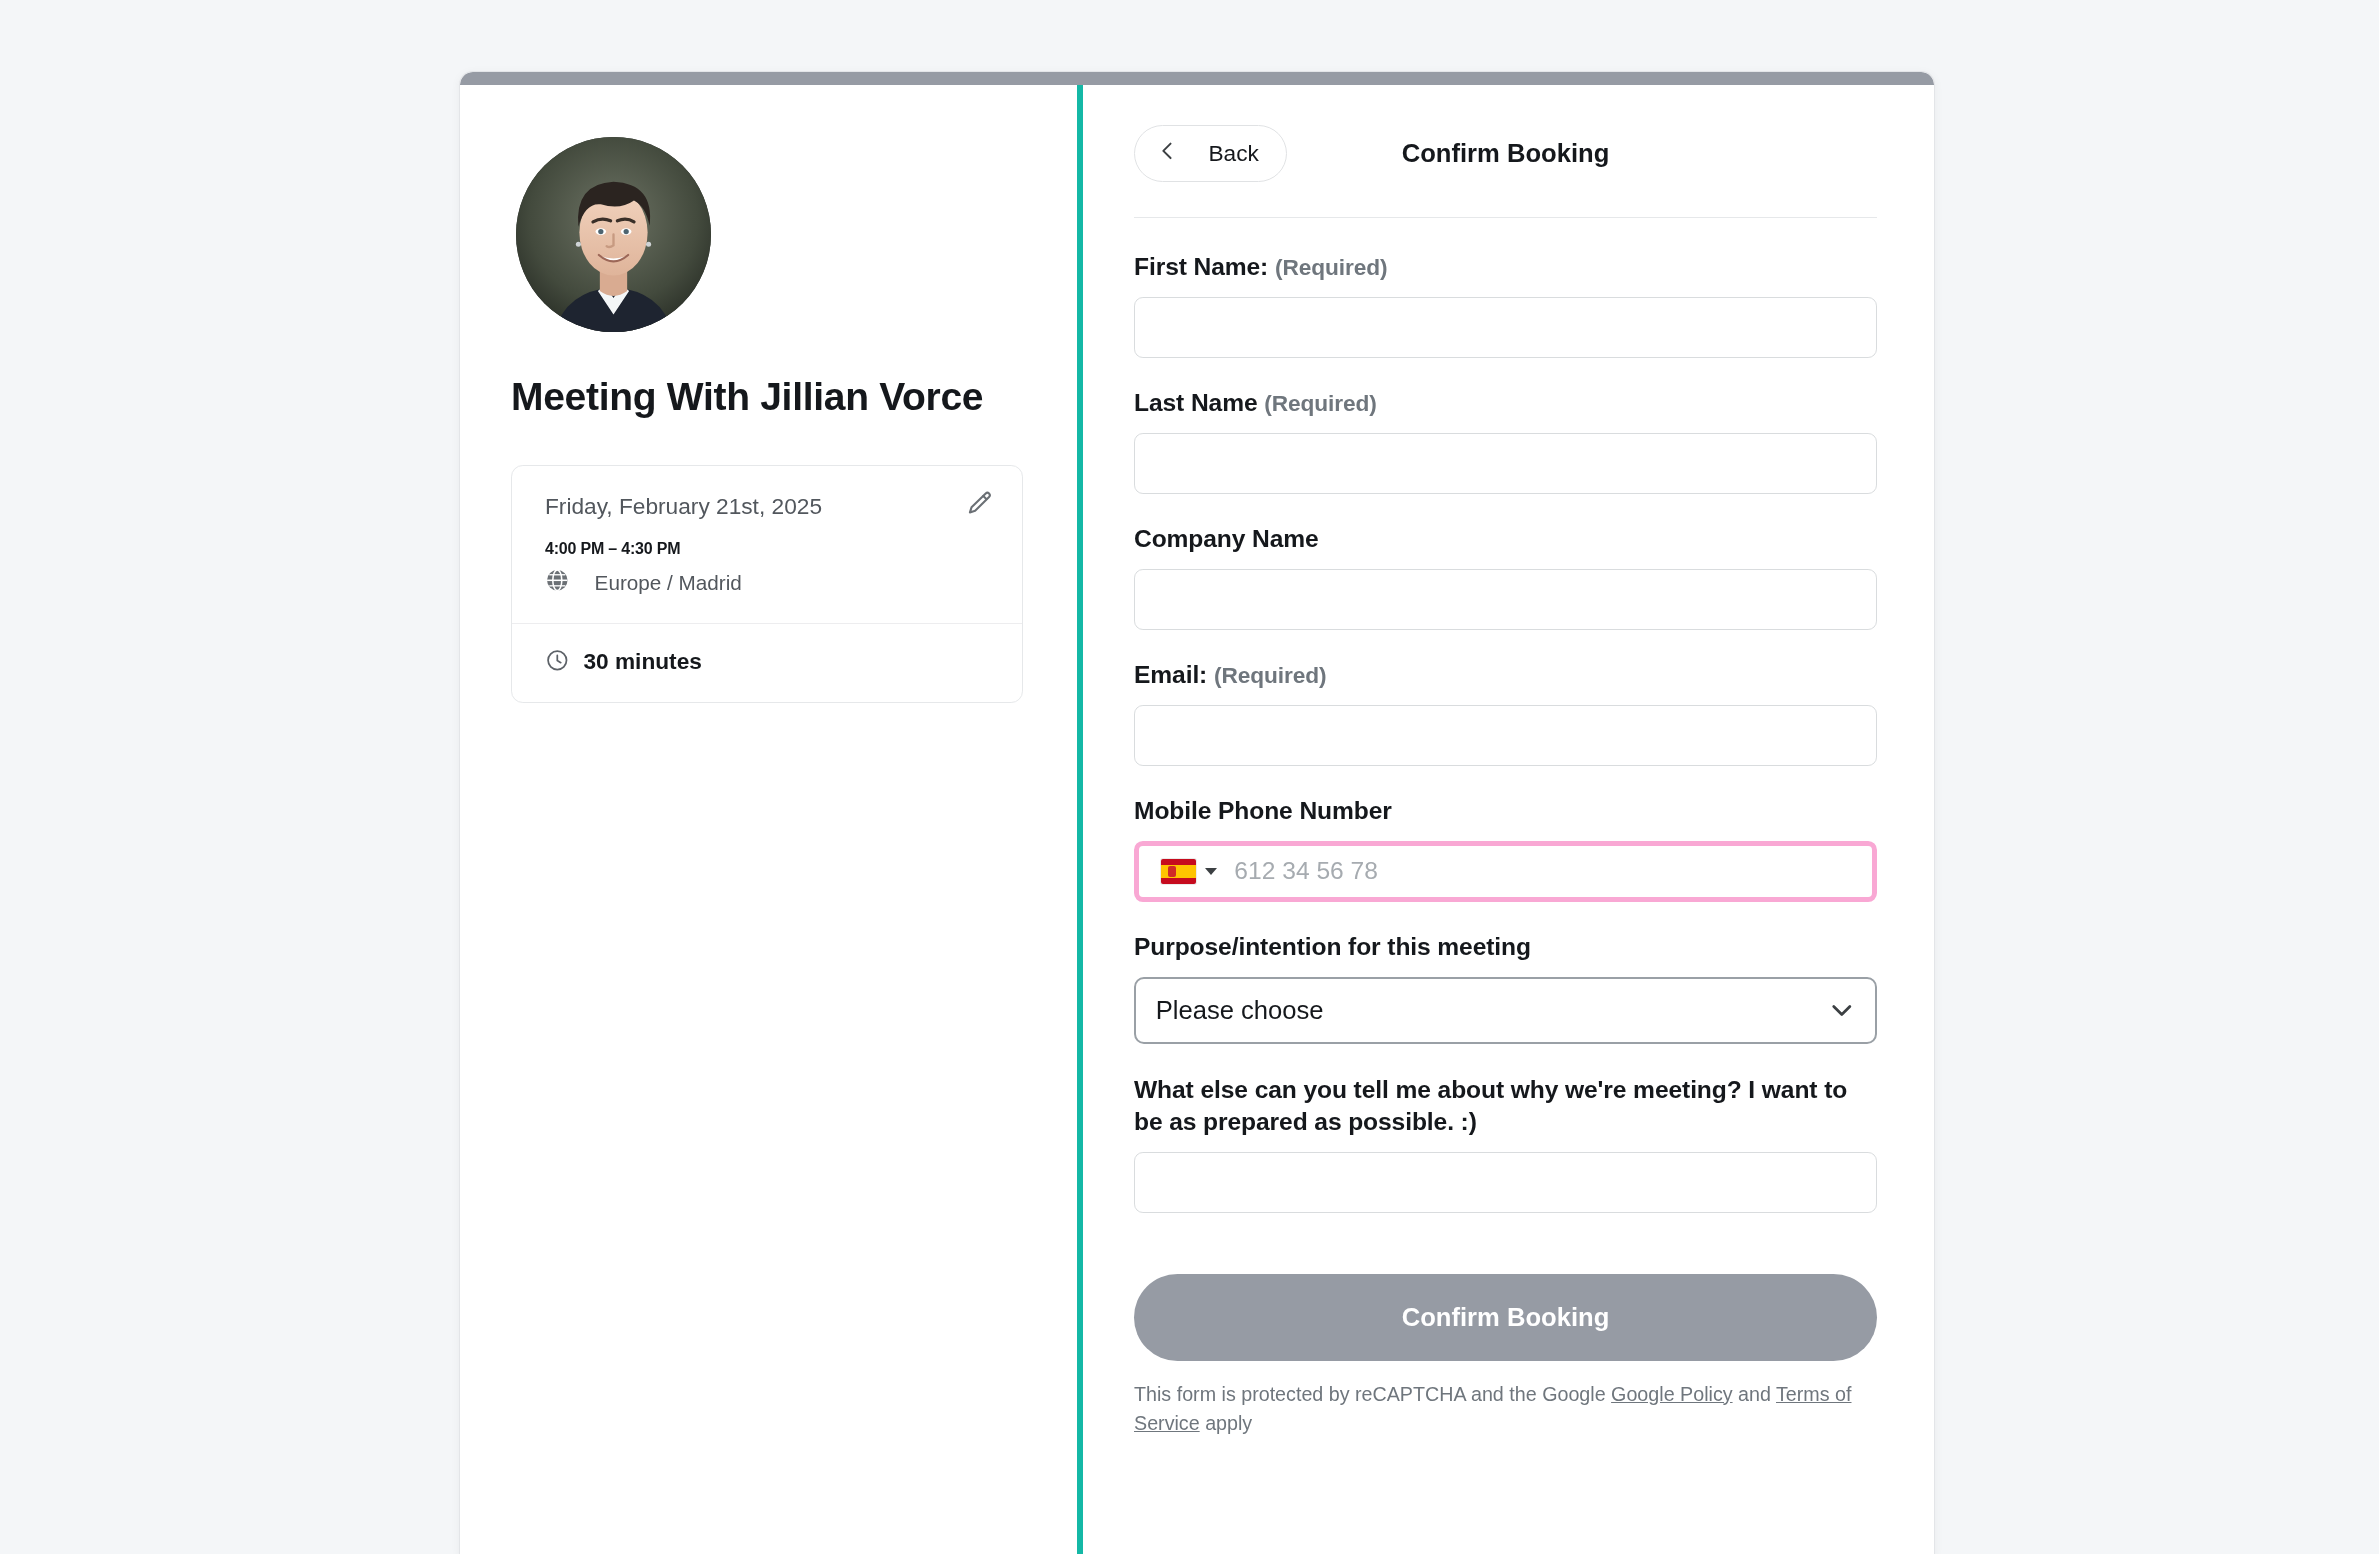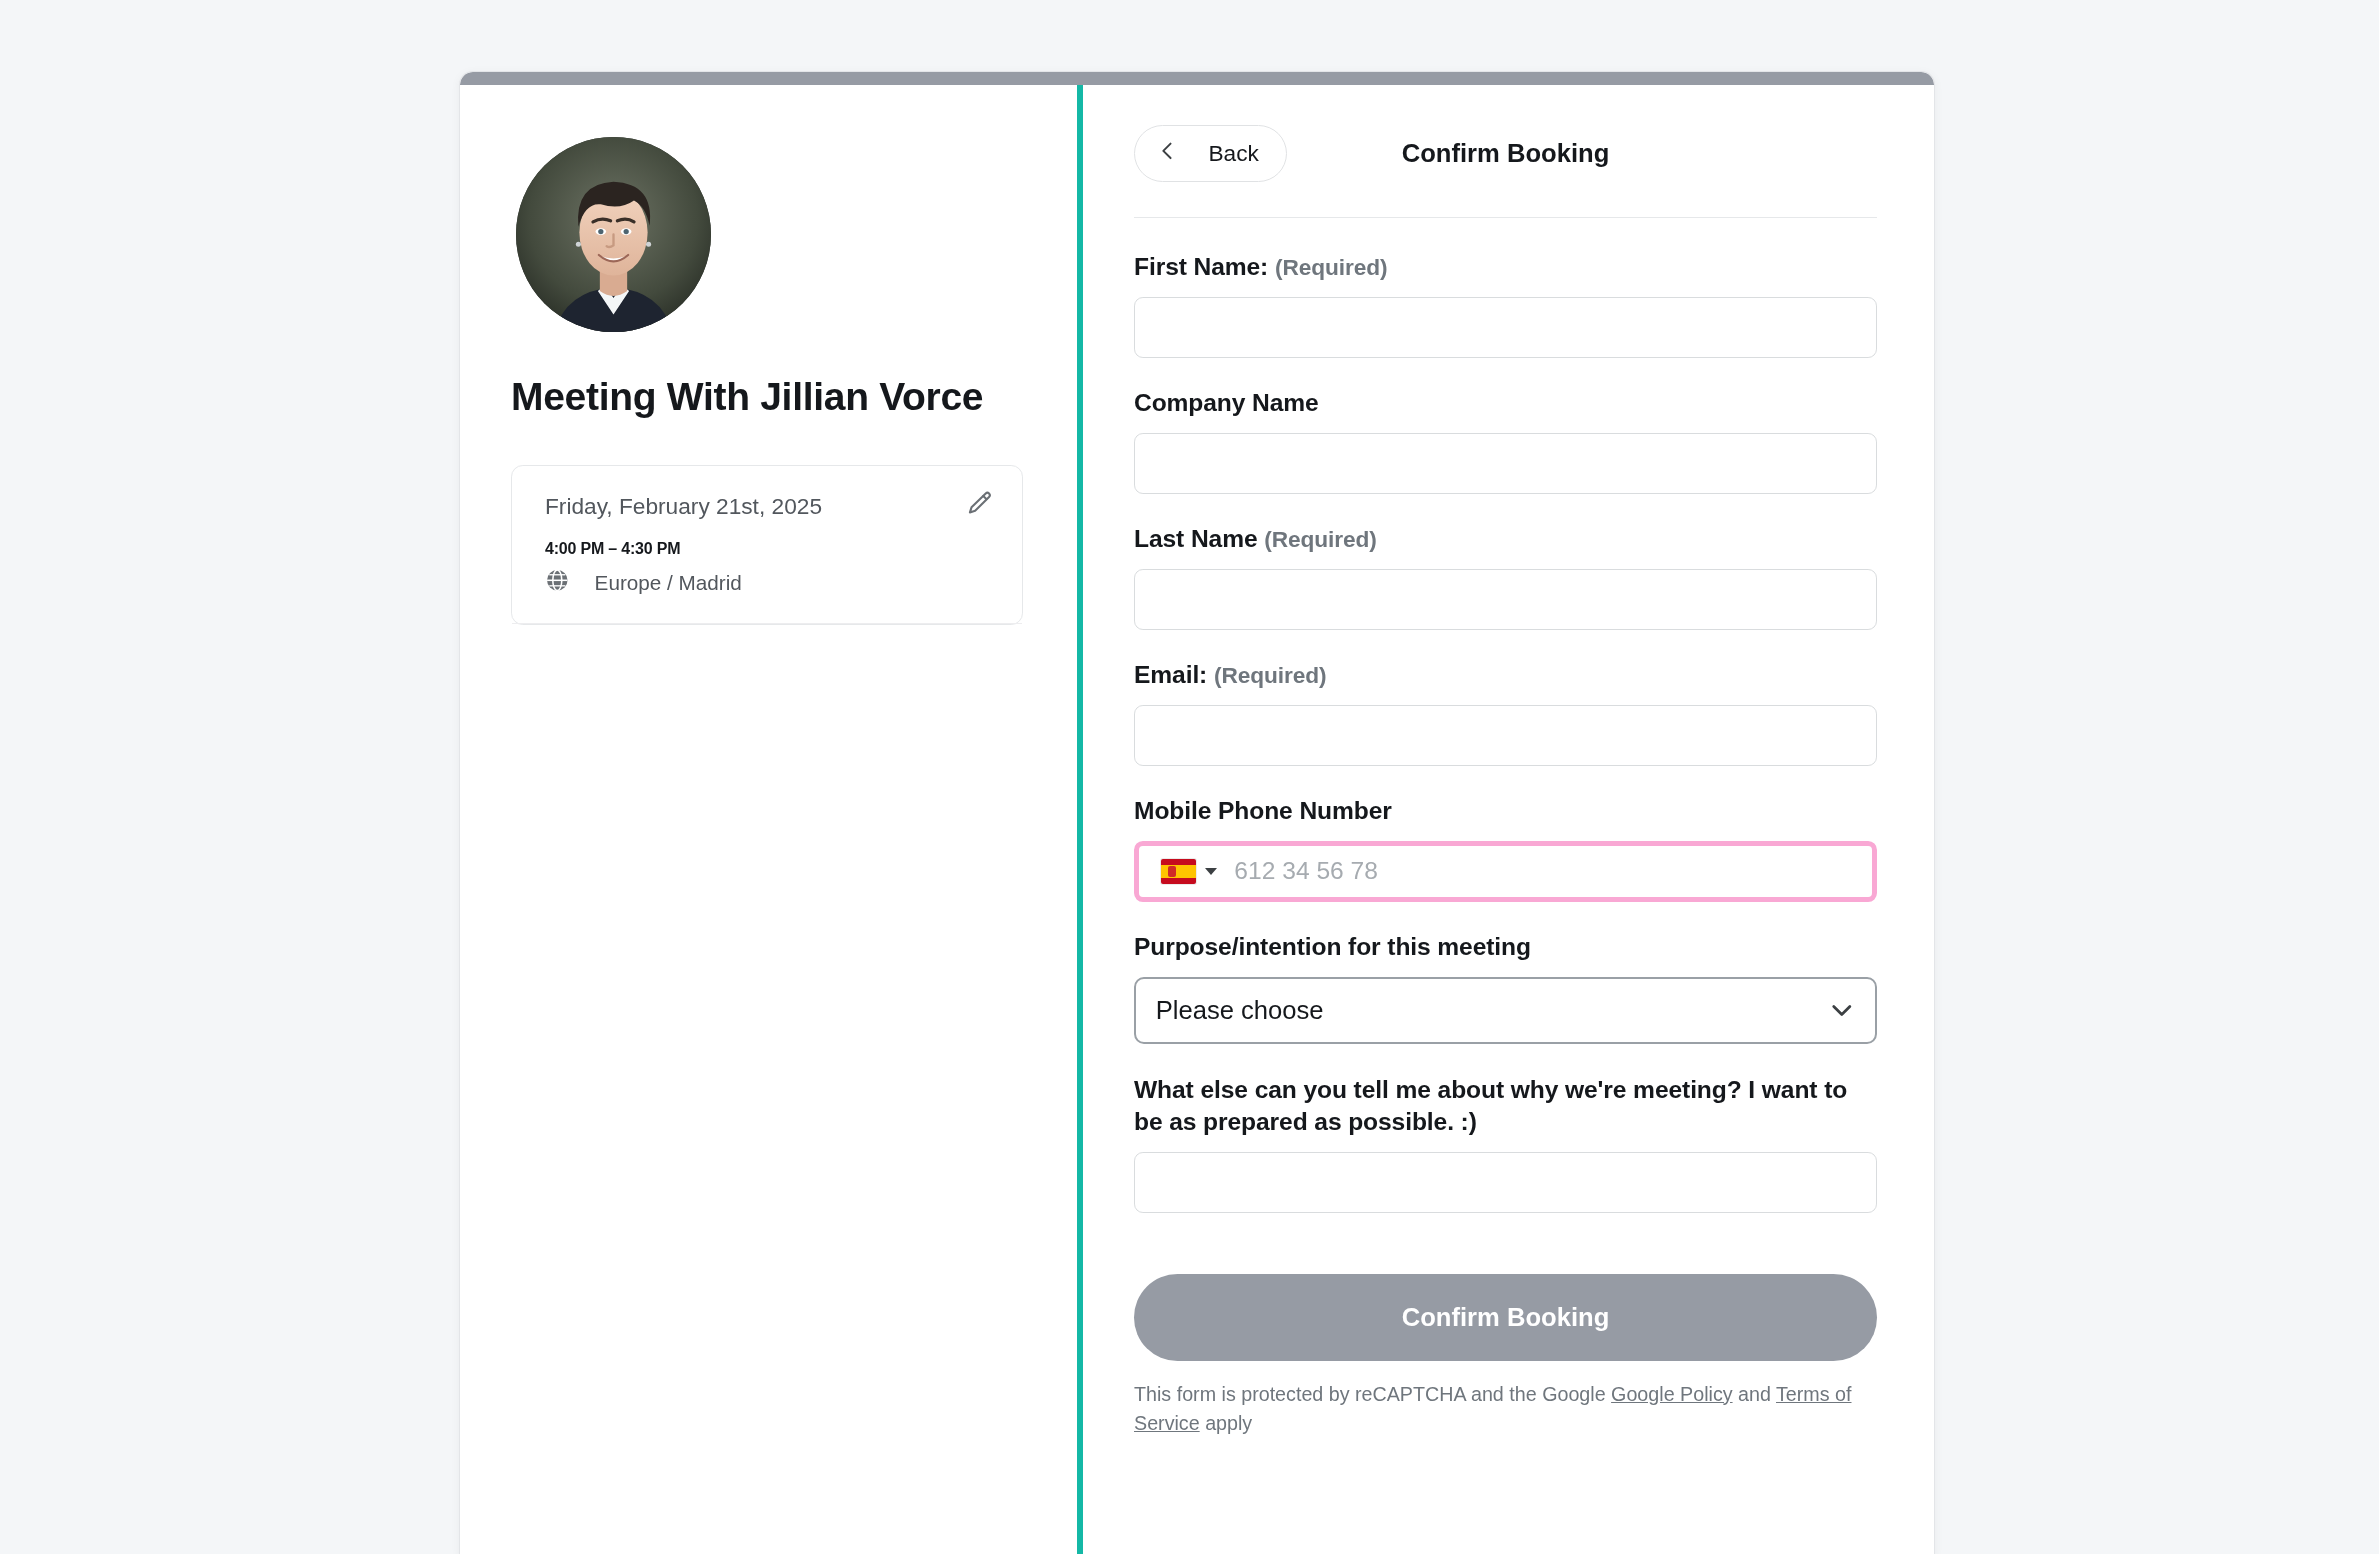--- a/index.html
+++ b/index.html
@@ -404,20 +404,29 @@
           </div>
           <button class="edit-btn">
             <span>
               <svg width="29.6" height="29.6" viewBox="0 0 24 24" fill="none" stroke="#6b7075" stroke-width="1.7" stroke-linecap="round" stroke-linejoin="round">
                 <path d="M16.8 3.7a1.9 1.9 0 0 1 2.7 2.7L8.2 17.7 4 19l1.3-4.2z"></path>
                 <path d="M14.8 5.7 17.3 8.2"></path>
               </svg>
             </span>
           </button>
         </div>
+        <div class="detail-bottom">
+          <span>
+            <svg width="24.6" height="24.6" viewBox="0 0 24 24" fill="none" stroke="#5d6268" stroke-width="1.7">
+              <circle cx="12" cy="12" r="9"></circle>
+              <path d="M12 7.2 V12.3 L15.4 14.3" stroke-linecap="round"></path>
+            </svg>
+          </span>
+          <span class="detail-duration">30 minutes</span>
+        </div>
       </div>
     </div>
 
     <div class="right-panel">
 
       <div class="rp-header">
         <button class="back-btn">
           <span>
             <svg width="21.7" height="21.7" viewBox="0 0 24 24" fill="none" stroke="#3c4043" stroke-width="2.2" stroke-linecap="round" stroke-linejoin="round">
               <polyline points="15 4 7 12 15 20"></polyline>
@@ -434,29 +443,29 @@
 
         <div class="field">
           <div class="field-label">
             <span>First Name:</span>
             <span class="req">(Required)</span>
           </div>
           <input class="input" type="text" value="" style="">
         </div>
 
         <div class="field">
-          <div class="field-label">Company Name</div>
-          <input class="input" type="text" value="" style="">
-        </div>
-
-        <div class="field">
           <div class="field-label">
             <span>Last Name</span>
             <span class="req">(Required)</span>
           </div>
+          <input class="input" type="text" value="" style="">
+        </div>
+
+        <div class="field">
+          <div class="field-label">Company Name</div>
           <input class="input" type="text" value="" style="">
         </div>
 
         <div class="field">
           <div class="field-label">
             <span>Email:</span>
             <span class="req">(Required)</span>
           </div>
           <input class="input" type="email" value="" style="">
         </div>

